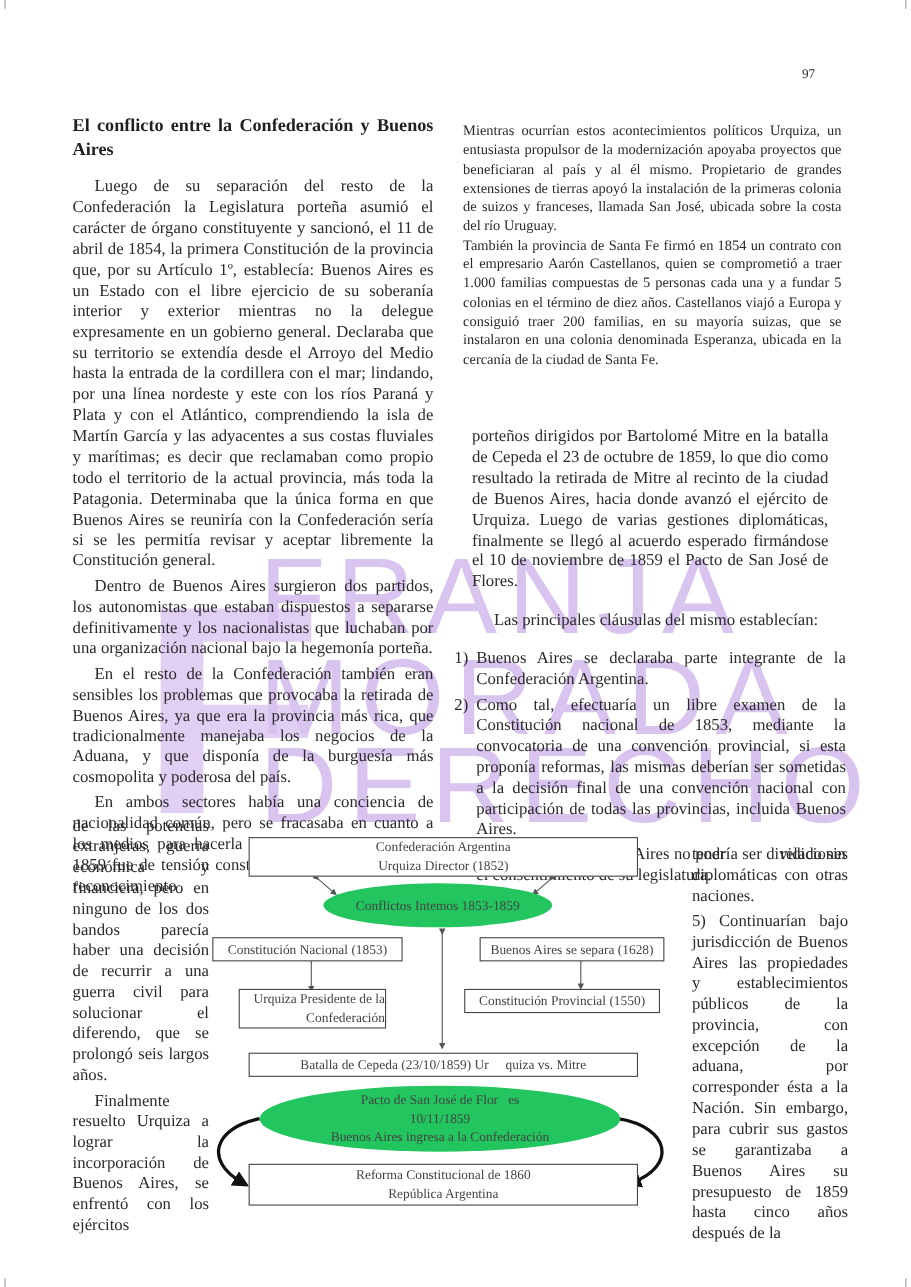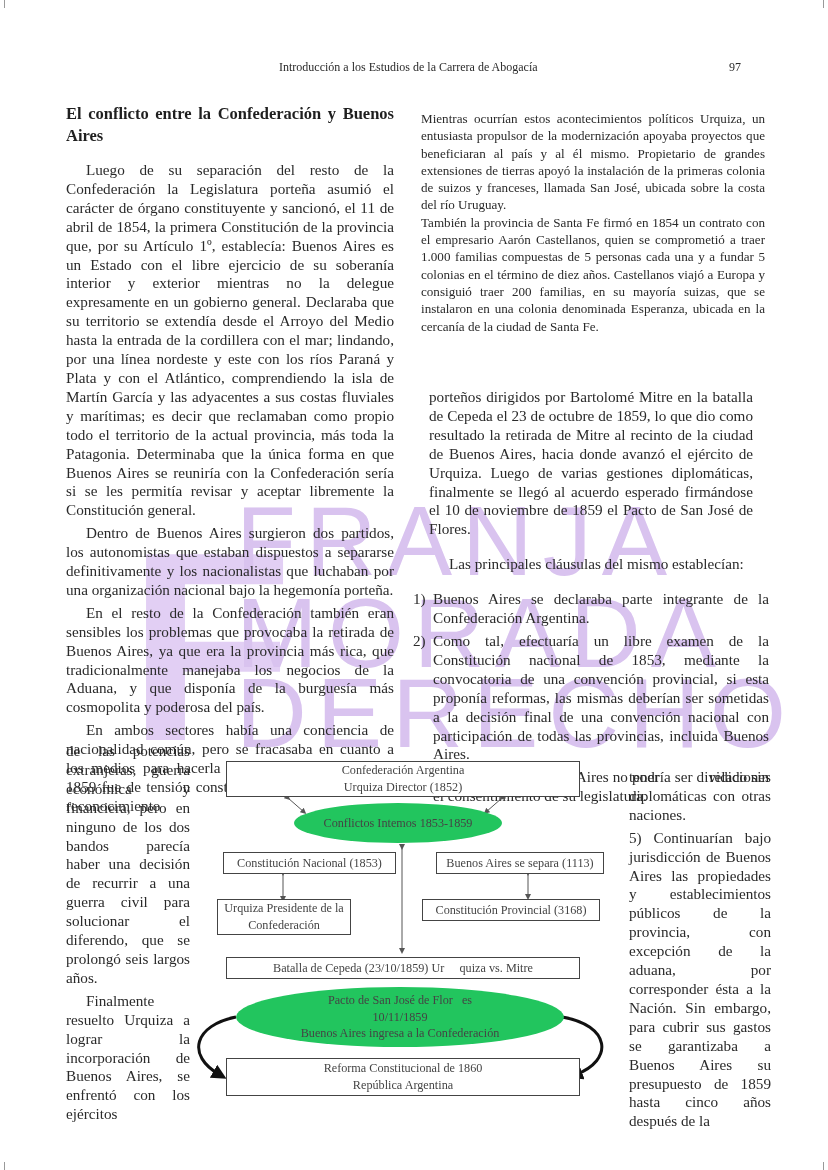--- a/index.html
+++ b/index.html
@@ -41,21 +41,20 @@
 </style>
 </head>
 <body>
 
 <div class="abs" style="left:4px;top:0;width:1px;height:8px;background:#999;"></div>
 <div class="abs" style="left:823px;top:0;width:1px;height:8px;background:#999;"></div>
 <div class="abs" style="left:4px;top:1162px;width:1px;height:8px;background:#999;"></div>
 <div class="abs" style="left:823px;top:1162px;width:1px;height:8px;background:#999;"></div>
 
 <div class="abs header">
-  <span class="title">Introducción a los Estudios de la Carrera de Abogacía</span>
   <span class="num">97</span>
 </div>
 
 <div class="abs watermark wm-F">F</div>
 <div class="abs watermark wm-1">FRANJA</div>
 <div class="abs watermark wm-2">MORADA</div>
 <div class="abs watermark wm-3">DERECHO</div>
 
 <div class="abs text h2">El conflicto entre la Confederación y Buenos Aires</div>
 
@@ -127,35 +126,35 @@
 
   <div class="d-box" style="left:36px;top:6px;width:354px;height:36px;">
     <div>Confederación Argentina</div>
     <div>Urquiza Director (1852)</div>
   </div>
 
   <div class="d-ellipse" style="left:104px;top:48px;width:208px;height:40px;">
     <div>Conflictos Intemos 1853-1859</div>
   </div>
 
-  <div class="d-box" style="left:3px;top:97px;width:173px;height:22px;margin-left:30px;">
+  <div class="d-box" style="left:3px;top:97px;width:173px;height:22px;">
     <div>Constitución Nacional (1853)</div>
   </div>
 
-  <div class="d-box" style="left:27px;top:144px;width:134px;height:36px;">
+  <div class="d-box" style="left:27px;top:144px;width:134px;height:36px;align-items:flex-end;">
     <div>Urquiza Presidente de la</div>
     <div>Confederación</div>
   </div>
 
   <div class="d-box" style="left:246px;top:97px;width:168px;height:22px;">
-    <div>Buenos Aires se separa (1113)</div>
+    <div>Buenos Aires se separa (1628)</div>
   </div>
 
   <div class="d-box" style="left:232px;top:144px;width:178px;height:22px;">
-    <div>Constitución Provincial (3168)</div>
+    <div>Constitución Provincial (1550)</div>
   </div>
 
   <div class="d-box" style="left:36px;top:202px;width:354px;height:22px;">
     <div style="white-space:pre;">Batalla de Cepeda (23/10/1859) Ur     quiza vs. Mitre</div>
   </div>
 
   <div class="d-ellipse" style="left:46px;top:232px;width:328px;height:60px;">
     <div style="white-space:pre;">Pacto de San José de Flor   es</div>
     <div>10/11/1859</div>
     <div>Buenos Aires ingresa a la Confederación</div>

